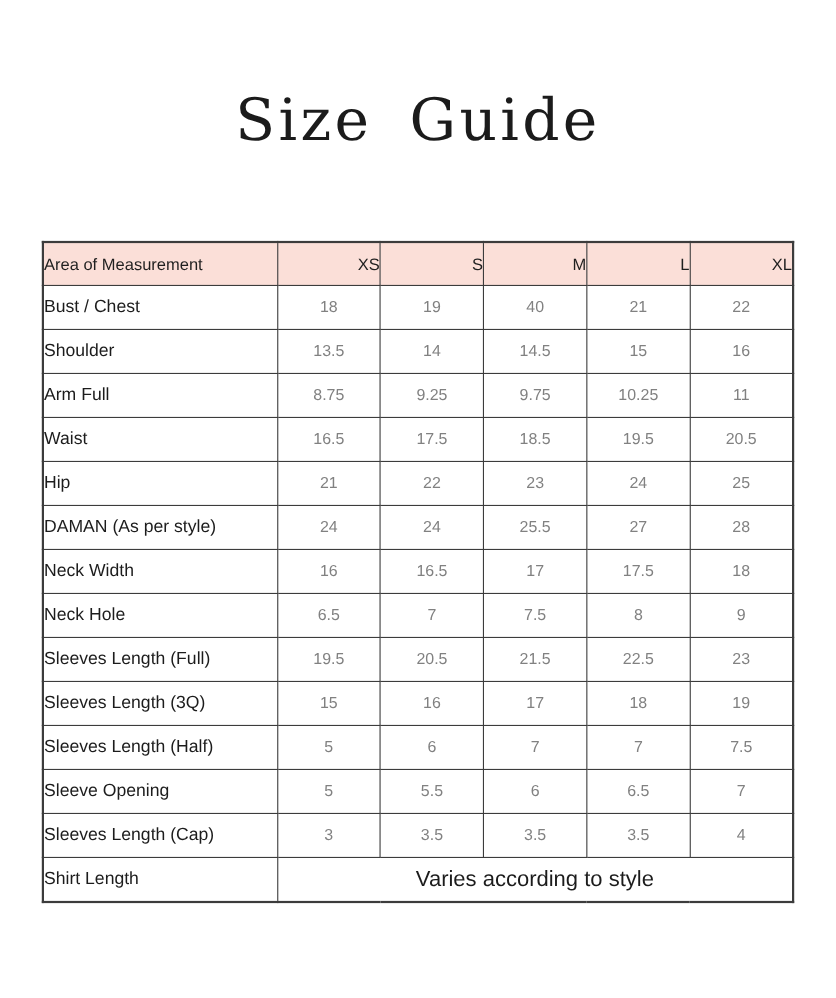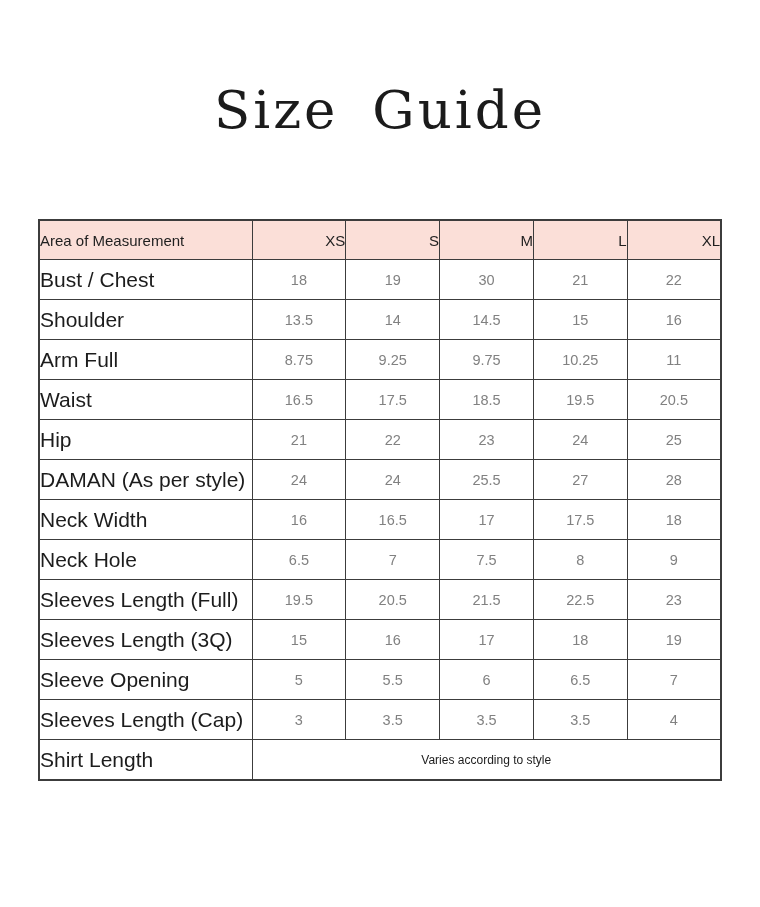--- a/index.html
+++ b/index.html
@@ -52,31 +52,31 @@
     background: #fbdfd8;
     font-weight: 400;
     font-size: 15px;
     color: #1f1f1f;
     text-align: right;
   }
   thead th.label-col {
     text-align: left;
   }
   td.label-col {
-    font-size: 21px;
+    font-size: 16px;
     color: #1c1c1c;
   }
   td.value-cell {
     text-align: center;
     font-size: 14.5px;
     color: #818181;
   }
   td.merged-note {
     text-align: center;
-    font-size: 12px;
+    font-size: 20px;
     color: #1c1c1c;
   }
 </style>
 </head>
 <body>
 
 <div class="page">
   <h1 class="page-title">Size Guide</h1>
 
   <table class="size-table">
@@ -88,21 +88,21 @@
           <th>M</th>
           <th>L</th>
           <th>XL</th>
         </tr>
     </thead>
     <tbody>
         <tr>
           <td class="label-col">Bust / Chest</td>
           <td class="value-cell">18</td>
           <td class="value-cell">19</td>
-          <td class="value-cell">30</td>
+          <td class="value-cell">40</td>
           <td class="value-cell">21</td>
           <td class="value-cell">22</td>
         </tr>
         <tr>
           <td class="label-col">Shoulder</td>
           <td class="value-cell">13.5</td>
           <td class="value-cell">14</td>
           <td class="value-cell">14.5</td>
           <td class="value-cell">15</td>
           <td class="value-cell">16</td>
@@ -165,20 +165,28 @@
         </tr>
         <tr>
           <td class="label-col">Sleeves Length (3Q)</td>
           <td class="value-cell">15</td>
           <td class="value-cell">16</td>
           <td class="value-cell">17</td>
           <td class="value-cell">18</td>
           <td class="value-cell">19</td>
         </tr>
         <tr>
+          <td class="label-col">Sleeves Length (Half)</td>
+          <td class="value-cell">5</td>
+          <td class="value-cell">6</td>
+          <td class="value-cell">7</td>
+          <td class="value-cell">7</td>
+          <td class="value-cell">7.5</td>
+        </tr>
+        <tr>
           <td class="label-col">Sleeve Opening</td>
           <td class="value-cell">5</td>
           <td class="value-cell">5.5</td>
           <td class="value-cell">6</td>
           <td class="value-cell">6.5</td>
           <td class="value-cell">7</td>
         </tr>
         <tr>
           <td class="label-col">Sleeves Length (Cap)</td>
           <td class="value-cell">3</td>

